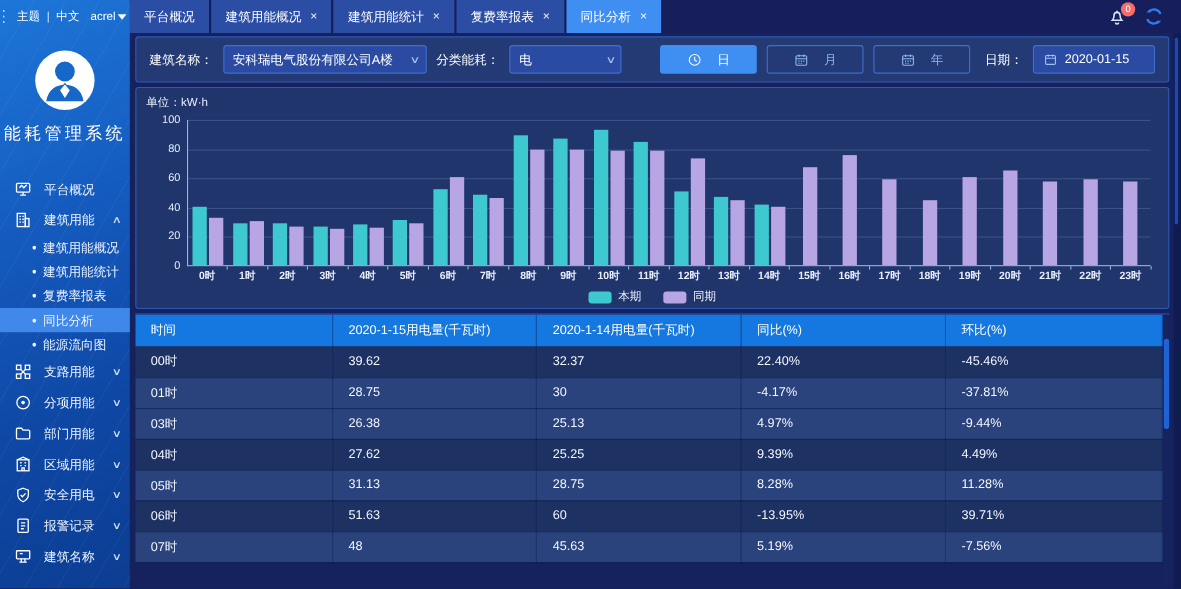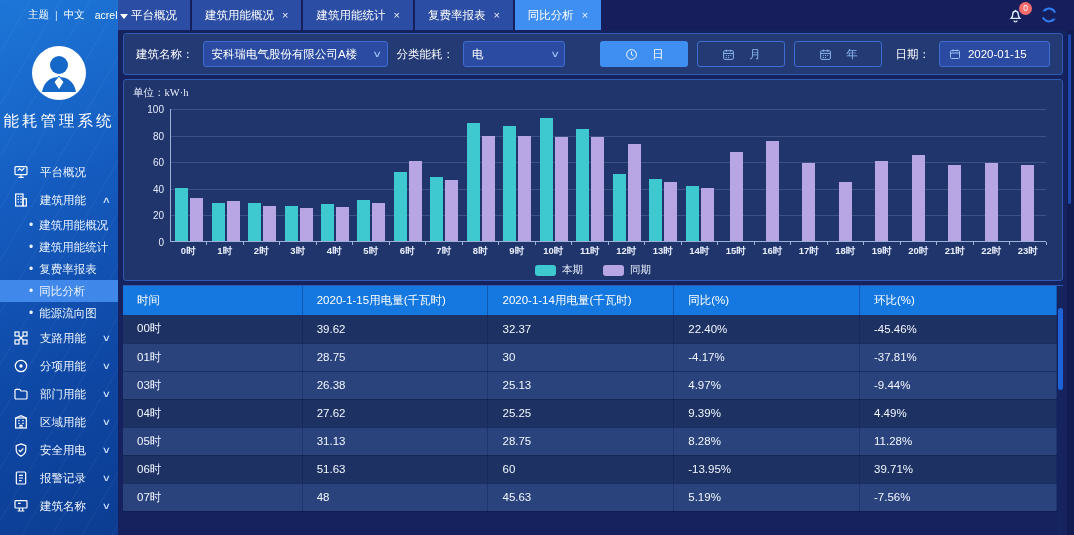--- a/index.html
+++ b/index.html
@@ -4,21 +4,21 @@
 <style>
   * { margin:0; padding:0; box-sizing:border-box; }
   html,body { width:1074px; height:535px; overflow:hidden; }
   body { font-family:"Liberation Sans","DejaVu Sans",sans-serif; background:#15225e; position:relative; color:#fff; }
 
   
   .sidebar { position:absolute; left:0; top:0; width:118px; height:535px; z-index:5;
     background:linear-gradient(155deg,#1d77d8 0%,#155cc0 35%,#0e47a4 70%,#0c3d92 100%); }
   .sidebar::after { content:""; position:absolute; inset:0; pointer-events:none;
     background:repeating-linear-gradient(120deg, rgba(255,255,255,.045) 0 1px, transparent 1px 26px); }
-  .side-top { height:30px; display:flex; align-items:center; padding:0 16px; gap:6px; position:relative; z-index:2; }
+  .side-top { height:30px; display:flex; align-items:center; padding:0 3px; gap:6px; position:relative; z-index:2; }
   .hamburger { width:16px; height:12px; display:flex; flex-direction:column; justify-content:space-between; cursor:pointer; }
   .hamburger i { display:block; height:2px; background:#fff; border-radius:1px; }
   .side-top .mini { font-size:10.5px; color:#fff; white-space:nowrap; cursor:pointer; }
   .side-top .sep { color:#cfe2ff; font-size:10.5px; }
   .caret-down { display:inline-block; width:0; height:0; border-left:4px solid transparent; border-right:4px solid transparent; border-top:5px solid #fff; margin-left:2px; vertical-align:middle; }
   .avatar { width:54px; height:54px; border-radius:50%; background:#fff; margin:16px auto 0; display:flex; align-items:center; justify-content:center; position:relative; z-index:2; }
   .side-title { text-align:center; font-size:15.5px; letter-spacing:3px; margin-top:11px; position:relative; z-index:2; }
   .menu { margin-top:26px; position:relative; z-index:2; }
   .side-item { display:flex; align-items:center; height:28px; padding:0 8px 0 13px; font-size:11.5px; color:#f0f6ff; cursor:pointer; }
   .side-item .ico { width:16px; height:16px; margin-right:11px; flex:0 0 16px; color:#fff; }
@@ -56,21 +56,21 @@
   .pbtn svg { width:13px; height:13px; display:block; }
   .pbtn.active { background:#3f8ef2; color:#fff; margin-left:26px; }
   .pbtn.ghost { background:transparent; border:1px solid #3f6cd0; color:#8db9f5; }
   .date-label { margin-left:4px; }
   .date-input { height:26px; width:128px; background:#2a4ba1; border:1px solid #3f6cd0; border-radius:3px; display:flex; align-items:center; gap:7px; padding:0 9px; cursor:pointer; }
   .date-input svg { width:12px; height:12px; color:#9dc0f7; }
   .date-input .dval { font-size:11.5px; color:#fff; }
 
   
   .chart-panel { position:absolute; left:5px; right:11px; top:79px; height:202px; background:#20356c; border:1px solid #2e5ab4; border-radius:3px; }
-  .unit-label { position:absolute; left:9px; top:6px; font-size:10.5px; color:#e8eefc;font-family:Liberation Serif, serif; }
+  .unit-label { position:absolute; left:9px; top:6px; font-size:10.5px; color:#e8eefc; }
   .plot { position:absolute; left:46px; right:16px; top:29px; height:133px; border-left:1px solid #9db0d6; border-bottom:1px solid #9db0d6; }
   .gridline { position:absolute; left:0; right:0; height:1px; background:rgba(160,180,225,.22); }
   .ylab { position:absolute; right:calc(100% + 7px); transform:translateY(-50%); font-size:10px; color:#e4ebfb; }
   .bars { position:absolute; inset:0; display:flex; align-items:flex-end; }
   .bargroup { flex:1; display:flex; justify-content:center; align-items:flex-end; gap:2px; height:100%; }
   .bar { width:13px; }
   .xlabels { position:absolute; left:46px; right:16px; top:165px; display:flex; }
   .xlabels span { flex:1; text-align:center; font-size:9.5px; color:#e8eefc; position:relative;font-weight:bold; }
   .xlabels span::before { content:""; position:absolute; right:-0.5px; top:-3px; width:1px; height:3px; background:#9db0d6; }
   .legend { position:absolute; left:0; right:0; top:183px; display:flex; justify-content:center; gap:20px; font-size:10.5px; color:#eaf1fd; }

